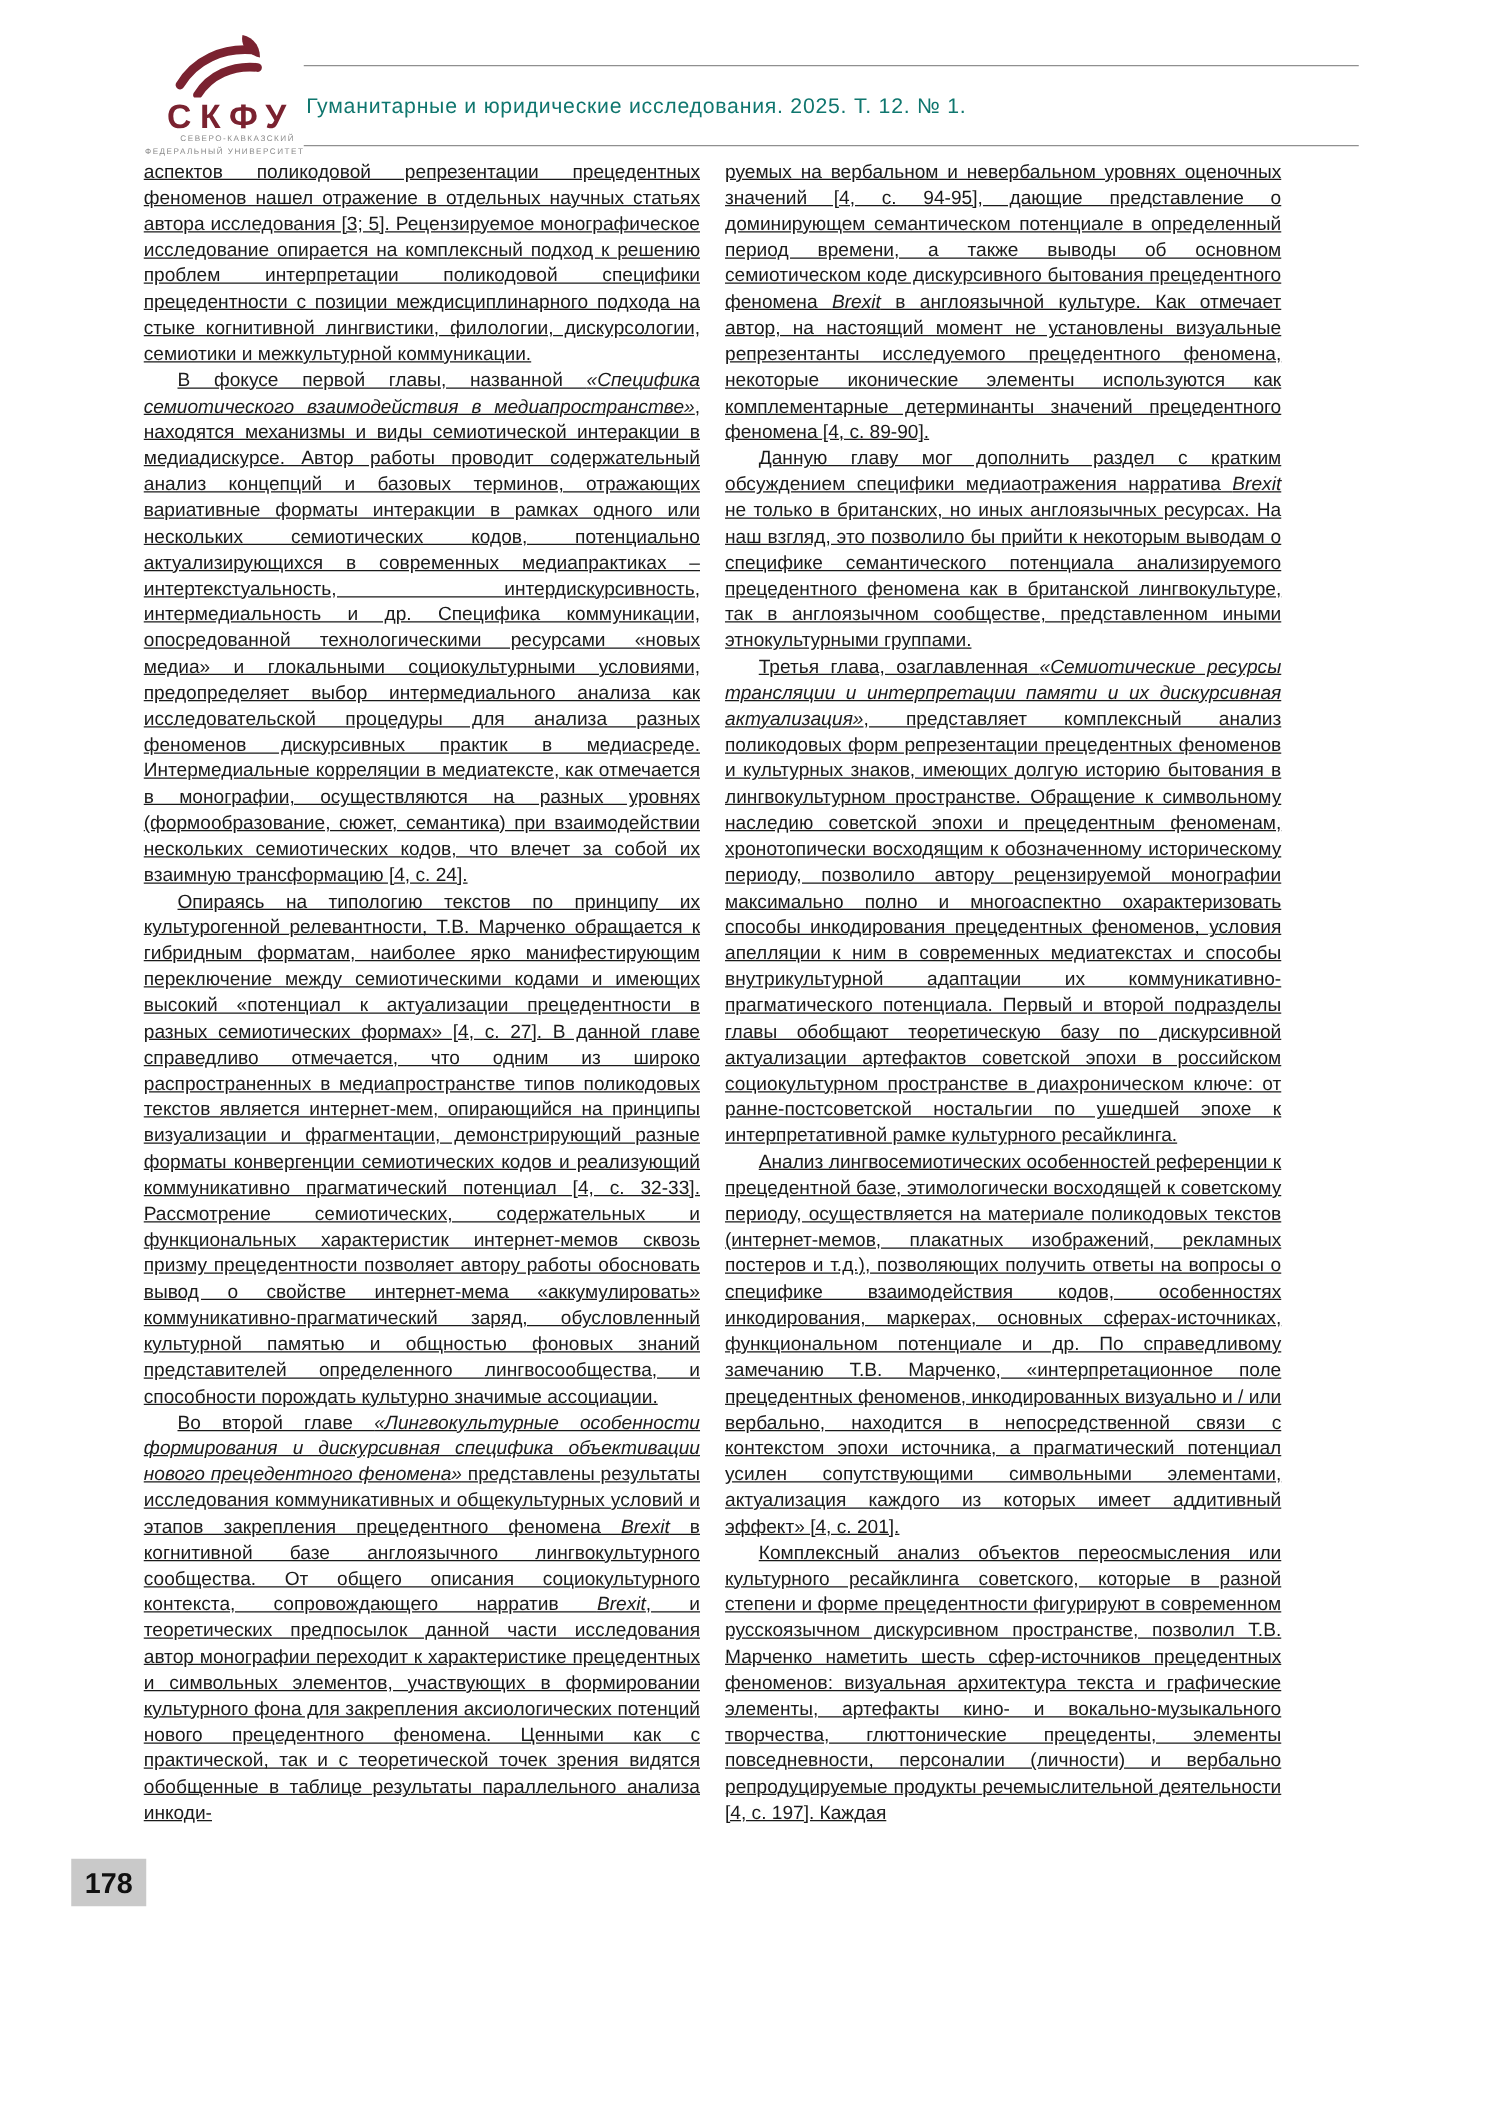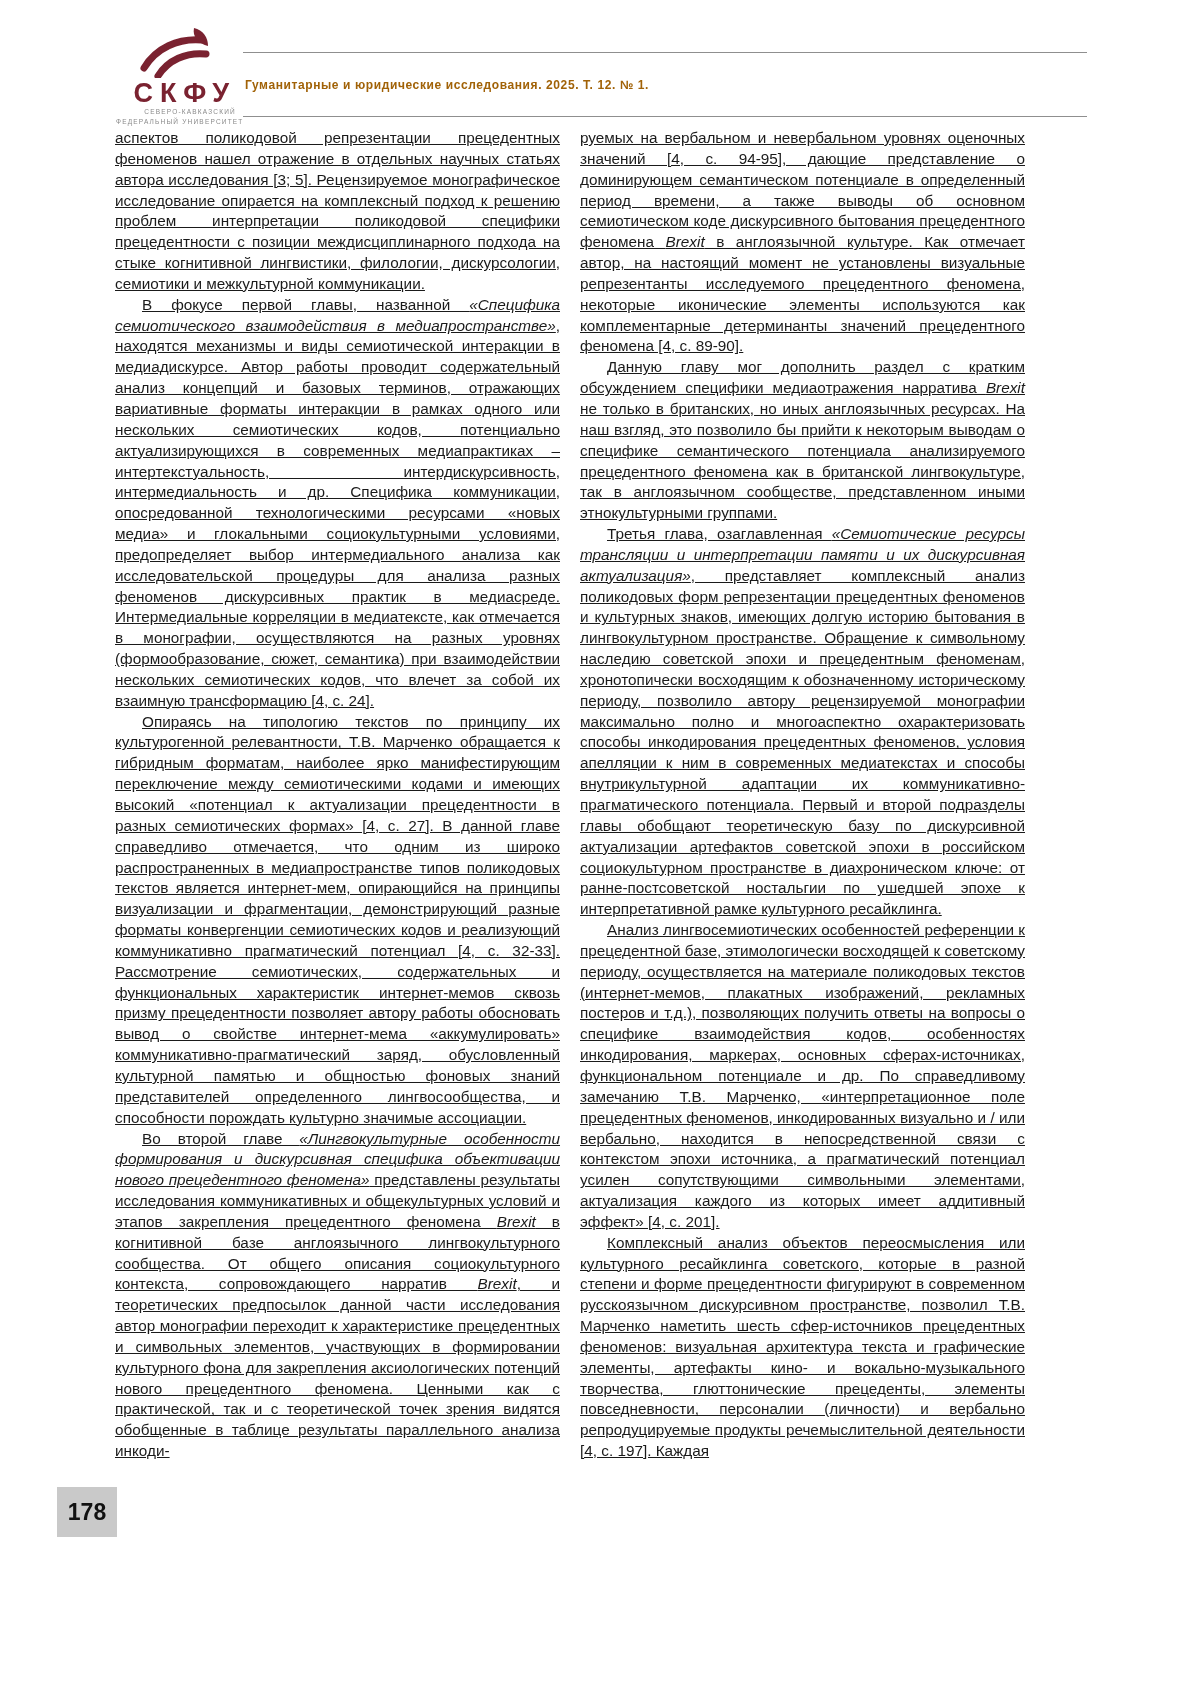--- a/index.html
+++ b/index.html
@@ -25,41 +25,41 @@
   .logo-sub {
     color: #8a8a8a; font-size: 6.5px; letter-spacing: 1.2px; line-height: 1.5;
     white-space: nowrap;
   }
   .title-block {
     position: absolute; left: 243px; right: 113px; top: 52px; height: 65px;
     border-top: 1.5px solid #8f8f8f; border-bottom: 1.5px solid #8f8f8f;
     display: flex; align-items: center;
   }
   .journal-title {
-    font-size: 12px; color: #a16207; letter-spacing: 0.6px; padding-left: 2px; font-weight: bold;
+    font-size: 17px; color: #0f766e; letter-spacing: 0.6px; padding-left: 2px;
   }
 
   
   .columns {
     position: absolute; left: 115px; top: 128px; width: 916px;
     display: flex; gap: 20px; text-decoration: underline;
   }
   .col {
     width: 445px;
     font-size: 15.3px; line-height: 20.85px;
     text-align: justify;
     hyphens: auto; -webkit-hyphens: auto;
   }
   .para { margin: 0; text-indent: 27px; }
   .para.noindent { text-indent: 0; }
   .para em { font-style: italic; }
 
   
   .pagenum {
-    position: absolute; left: 57px; top: 1487px; width: 60px; height: 50px;
+    position: absolute; left: 57px; top: 1487px; width: 60px; height: 38px;
     background: #c9c9c9;
     display: flex; align-items: center; justify-content: center;
     font-size: 23px; font-weight: bold; color: #111;
   }
 </style>
 </head>
 <body>
 
 <div class="page">
 

